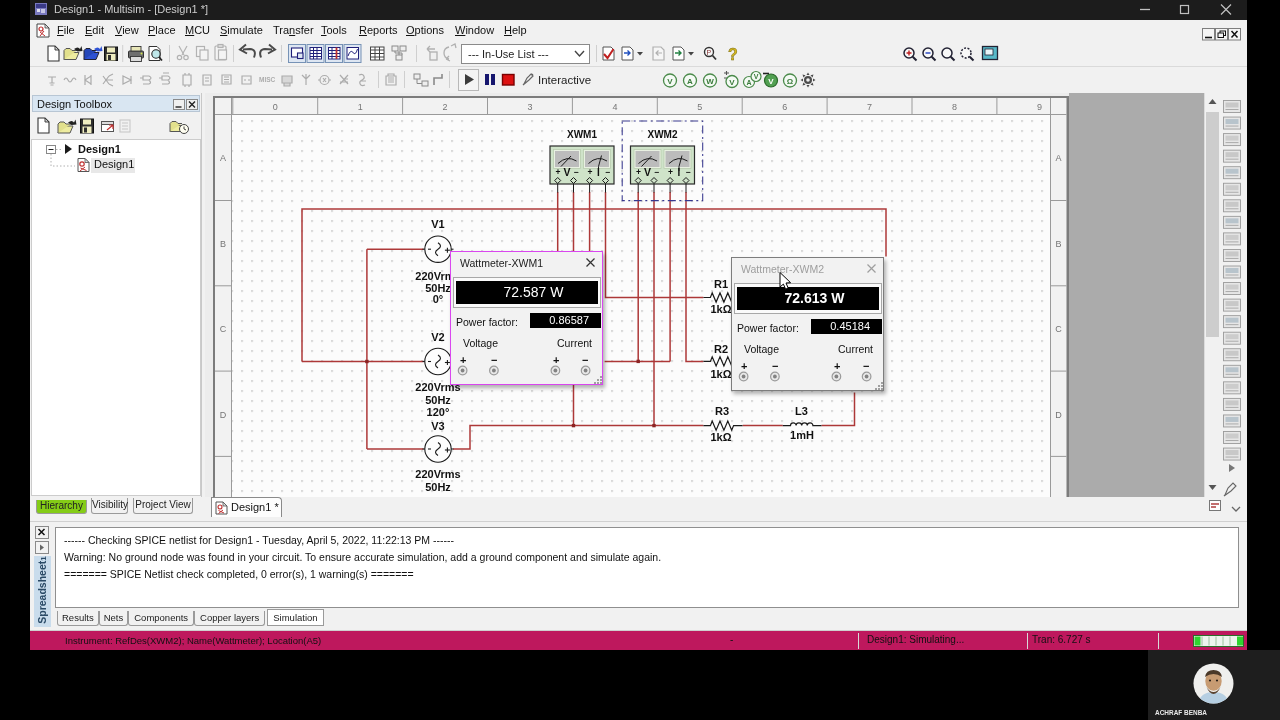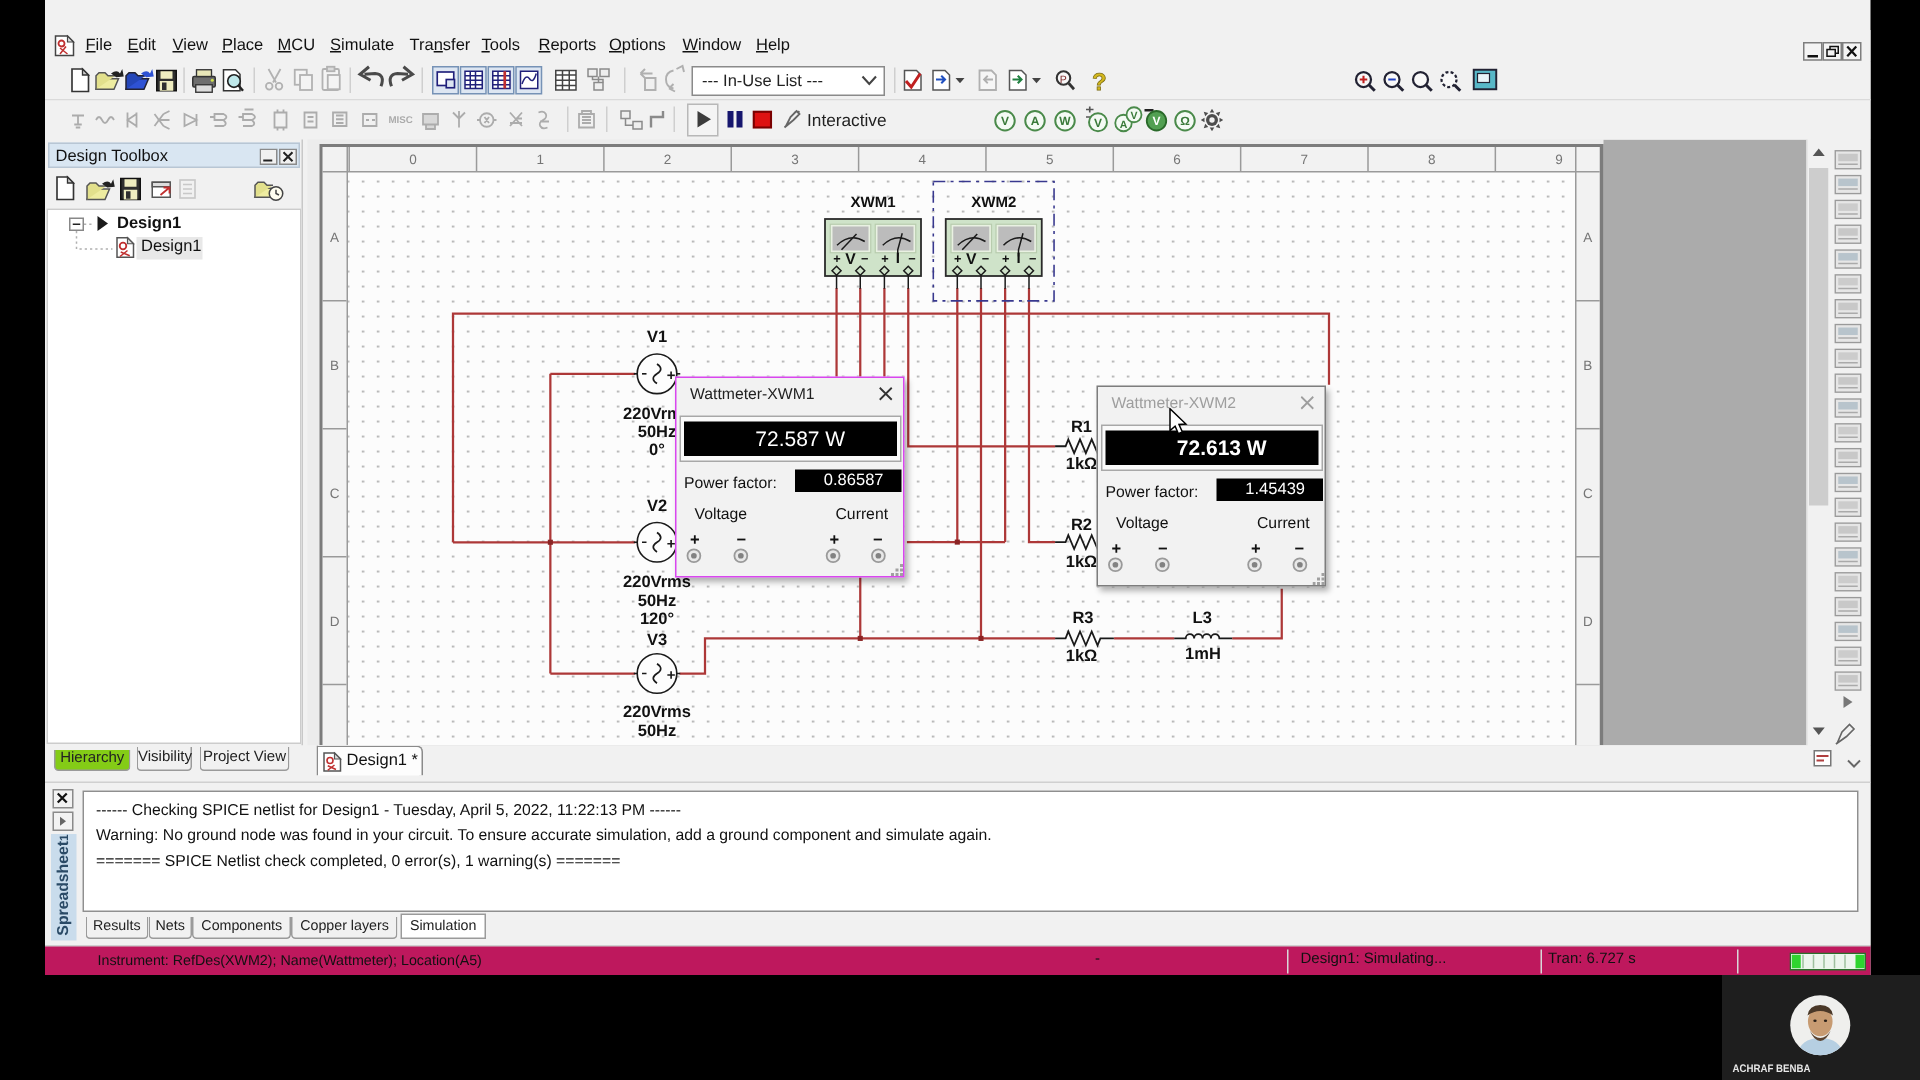--- a/index.html
+++ b/index.html
@@ -5,20 +5,34 @@
   html,body{margin:0;padding:0;width:1280px;height:720px;background:#000;overflow:hidden;}
   
   *{box-sizing:border-box;font-family:"Liberation Sans",sans-serif;}
   .abs{position:absolute;}
   #app{position:absolute;left:30px;top:0;width:1217px;height:650px;background:#f1f1f1;}
 </style>
 </head>
 <body>
 <div id="app">
 
+  <div class="abs" style="left:0;top:0;width:1217px;height:20px;background:#1c1c1c;">
+    <svg class="abs" style="left:5px;top:3px" width="13" height="13">
+      <rect x="0" y="0" width="12" height="12" fill="#7a7ac0"></rect>
+      <rect x="1" y="1" width="10" height="4" fill="#3a3a88"></rect>
+      <rect x="2" y="6" width="3" height="3" fill="#e0e0f0"></rect>
+      <rect x="6" y="6" width="4" height="4" fill="#c8c8e6"></rect>
+    </svg>
+    <div class="abs" style="left:24px;top:3px;font-size:11px;color:#cccccc;">Design1 - Multisim - [Design1 *]</div>
+    <svg class="abs" style="left:1105px;top:0" width="112" height="20">
+      <line x1="5" y1="9.5" x2="15" y2="9.5" stroke="#c0c0c0" stroke-width="1.3"></line>
+      <rect x="45.5" y="5.5" width="8" height="8" fill="none" stroke="#c0c0c0" stroke-width="1.2"></rect>
+      <path d="M86,4.5 L96,14.5 M96,4.5 L86,14.5" stroke="#c0c0c0" stroke-width="1.2"></path>
+    </svg>
+  </div>
 
   <div class="abs" style="left:0;top:20px;width:1217px;height:21px;background:#f1f1f1;font-size:11px;color:#111;">
     <svg class="abs" style="left:6px;top:3px" width="14" height="15">
       <path d="M1,1 h8 l4,4 v9 h-12 z" fill="#fff" stroke="#444" stroke-width="1"></path>
       <path d="M9,1 l4,4 h-4 z" fill="#ddd" stroke="#444" stroke-width="0.8"></path>
       <circle cx="5" cy="6" r="2" fill="none" stroke="#c03030" stroke-width="1.2"></circle>
       <path d="M4,9 l5,4 M8,8 l-4,5" stroke="#c03030" stroke-width="1"></path>
     </svg>
     <div class="abs" style="left:27px;top:4px;"><u>F</u>ile</div>
     <div class="abs" style="left:55px;top:4px;"><u>E</u>dit</div>
@@ -555,21 +569,21 @@
 
   <div class="abs" style="left:701px;top:256.5px;width:153px;height:134px;background:#f2f2f2;border:1px solid #7d7d7d;box-shadow:2px 3px 4px rgba(0,0,0,0.3);">
     <div class="abs" style="left:9px;top:5px;font-size:10.5px;color:#9e9e9e;">Wattmeter-XWM2</div>
     <svg class="abs" style="left:135px;top:6px" width="10" height="10">
         <path d="M0.5,0.5 L8.5,8.5 M8.5,0.5 L0.5,8.5" stroke="#9e9e9e" stroke-width="1.2"></path>
       </svg>
     <div class="abs" style="left:2px;top:25px;width:148px;height:31px;background:#fafafa;border:1px solid #a8a8a8;font-weight:bold;">
       <div class="abs" style="left:2px;top:3px;width:142px;height:23px;background:#000;color:#fff;font-size:14px;text-align:center;line-height:23px;text-indent:13px;">72.613 W</div>
     </div>
     <div class="abs" style="left:5px;top:64px;font-size:10.5px;color:#111;">Power factor:</div>
-    <div class="abs" style="left:79px;top:61px;width:71px;height:15px;background:#000;color:#fff;font-size:11px;text-align:right;line-height:15px;padding-right:12px;">1.45439</div>
+    <div class="abs" style="left:79px;top:61px;width:71px;height:15px;background:#000;color:#fff;font-size:11px;text-align:right;line-height:15px;padding-right:12px;">0.45184</div>
     <div class="abs" style="left:12px;top:85px;font-size:10.5px;color:#111;">Voltage</div>
     <div class="abs" style="left:106px;top:85px;font-size:10.5px;color:#111;">Current</div>
     <div class="abs" style="left:9px;top:102px;font-size:11px;font-weight:bold;color:#111;">+</div>
     <div class="abs" style="left:40px;top:102px;font-size:11px;font-weight:bold;color:#111;">−</div>
     <div class="abs" style="left:102px;top:102px;font-size:11px;font-weight:bold;color:#111;">+</div>
     <div class="abs" style="left:131px;top:102px;font-size:11px;font-weight:bold;color:#111;">−</div>
     <svg class="abs" style="left:0;top:113px" width="153" height="12">
       <g>
         <circle cx="11.6" cy="5.5" r="4.3" fill="#e8e8e8" stroke="#9a9a9a" stroke-width="1.2"></circle>
           <circle cx="11.6" cy="5.5" r="1.9" fill="#828282"></circle>

